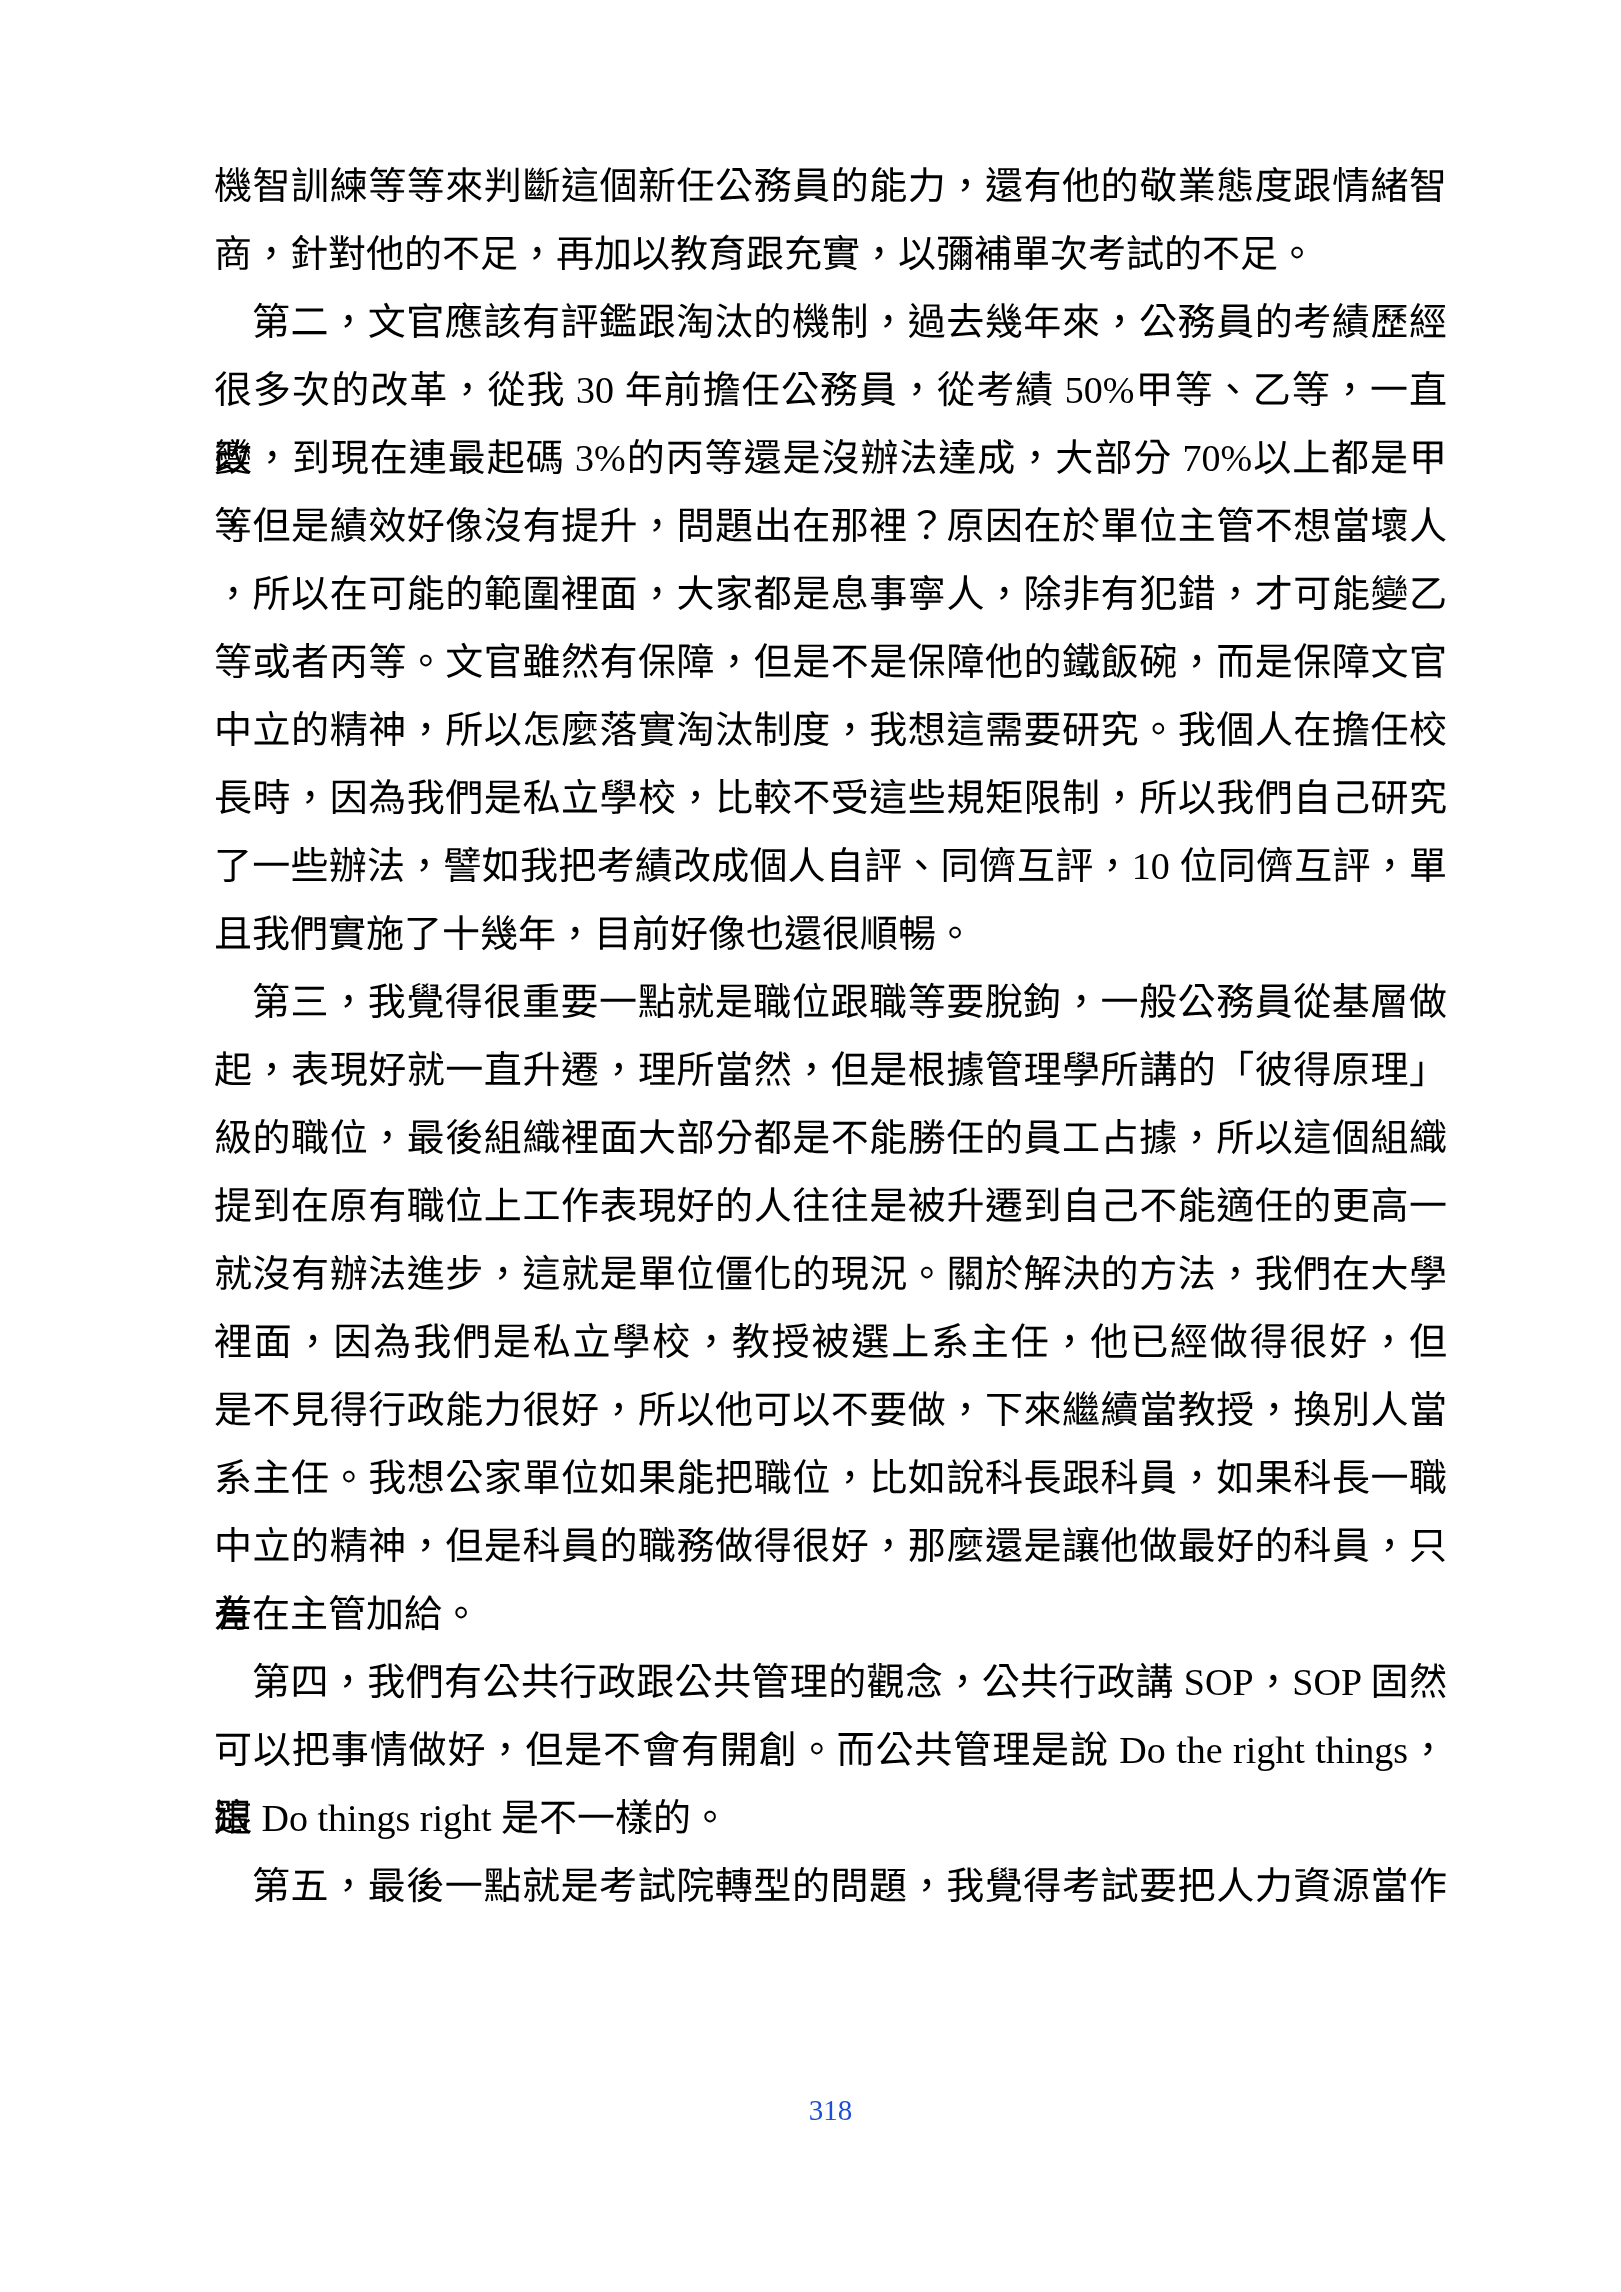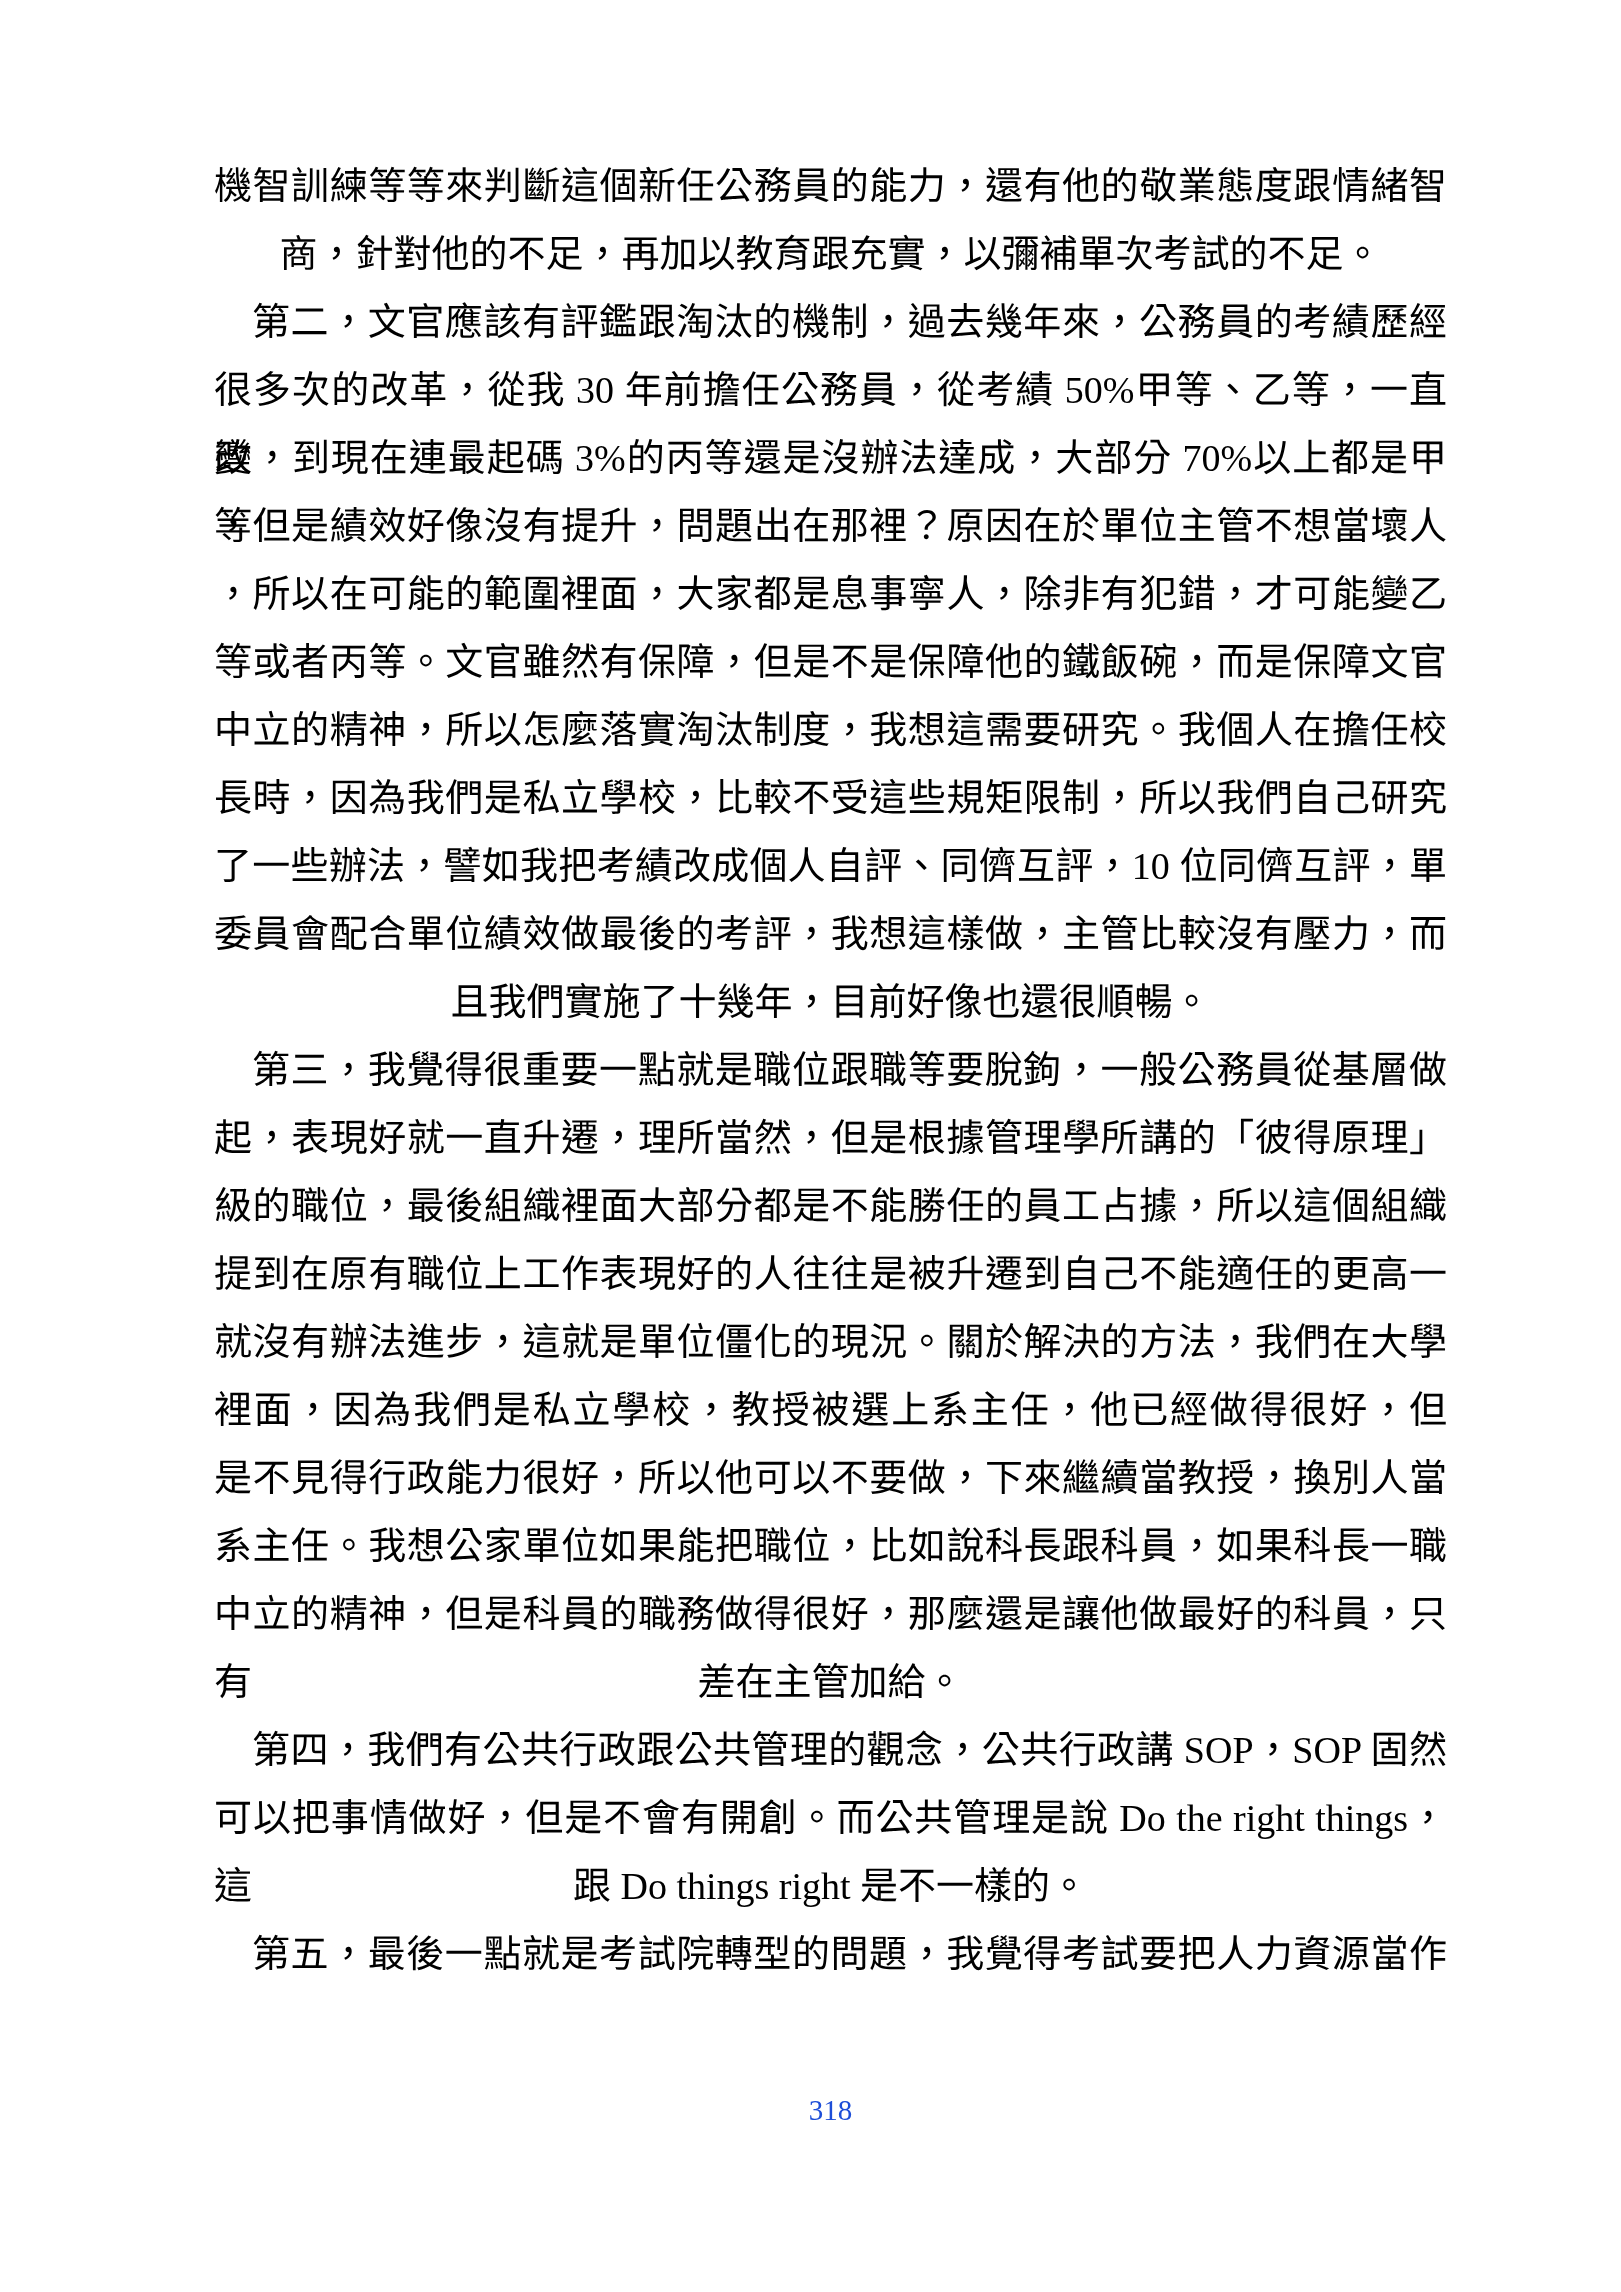--- a/index.html
+++ b/index.html
@@ -20,21 +20,21 @@
     position: absolute;
     left: 214px;
     top: 152px;
     width: 1233px;
   }
   .line {
     height: 68px;
     line-height: 68px;
     font-size: 38px;
     color: #000000;
-    text-align: center;
+    text-align: left;
     white-space: nowrap;
   }
   
   .line.just {
     white-space: normal;
     text-align: justify;
     text-align-last: justify;
     text-justify: inter-character;
   }
   
@@ -64,21 +64,20 @@
       <div class="line">商，針對他的不足，再加以教育跟充實，以彌補單次考試的不足。</div>
       <div class="line just indent">第二，文官應該有評鑑跟淘汰的機制，過去幾年來，公務員的考績歷經</div>
       <div class="line just">很多次的改革，從我 30 年前擔任公務員，從考績 50%甲等、乙等，一直改</div>
       <div class="line just">變，到現在連最起碼 3%的丙等還是沒辦法達成，大部分 70%以上都是甲等</div>
       <div class="line just">，但是績效好像沒有提升，問題出在那裡？原因在於單位主管不想當壞人</div>
       <div class="line just">，所以在可能的範圍裡面，大家都是息事寧人，除非有犯錯，才可能變乙</div>
       <div class="line just">等或者丙等。文官雖然有保障，但是不是保障他的鐵飯碗，而是保障文官</div>
       <div class="line just">中立的精神，所以怎麼落實淘汰制度，我想這需要研究。我個人在擔任校</div>
       <div class="line just">長時，因為我們是私立學校，比較不受這些規矩限制，所以我們自己研究</div>
       <div class="line just">了一些辦法，譬如我把考績改成個人自評、同儕互評，10 位同儕互評，單</div>
-      <div class="line just">委員會配合單位績效做最後的考評，我想這樣做，主管比較沒有壓力，而</div>
       <div class="line">且我們實施了十幾年，目前好像也還很順暢。</div>
       <div class="line just indent">第三，我覺得很重要一點就是職位跟職等要脫鉤，一般公務員從基層做</div>
       <div class="line just">起，表現好就一直升遷，理所當然，但是根據管理學所講的「彼得原理」</div>
       <div class="line just">級的職位，最後組織裡面大部分都是不能勝任的員工占據，所以這個組織</div>
       <div class="line just">提到在原有職位上工作表現好的人往往是被升遷到自己不能適任的更高一</div>
       <div class="line just">就沒有辦法進步，這就是單位僵化的現況。關於解決的方法，我們在大學</div>
       <div class="line just">裡面，因為我們是私立學校，教授被選上系主任，他已經做得很好，但</div>
       <div class="line just">是不見得行政能力很好，所以他可以不要做，下來繼續當教授，換別人當</div>
       <div class="line just">系主任。我想公家單位如果能把職位，比如說科長跟科員，如果科長一職</div>
       <div class="line just">中立的精神，但是科員的職務做得很好，那麼還是讓他做最好的科員，只有</div>

